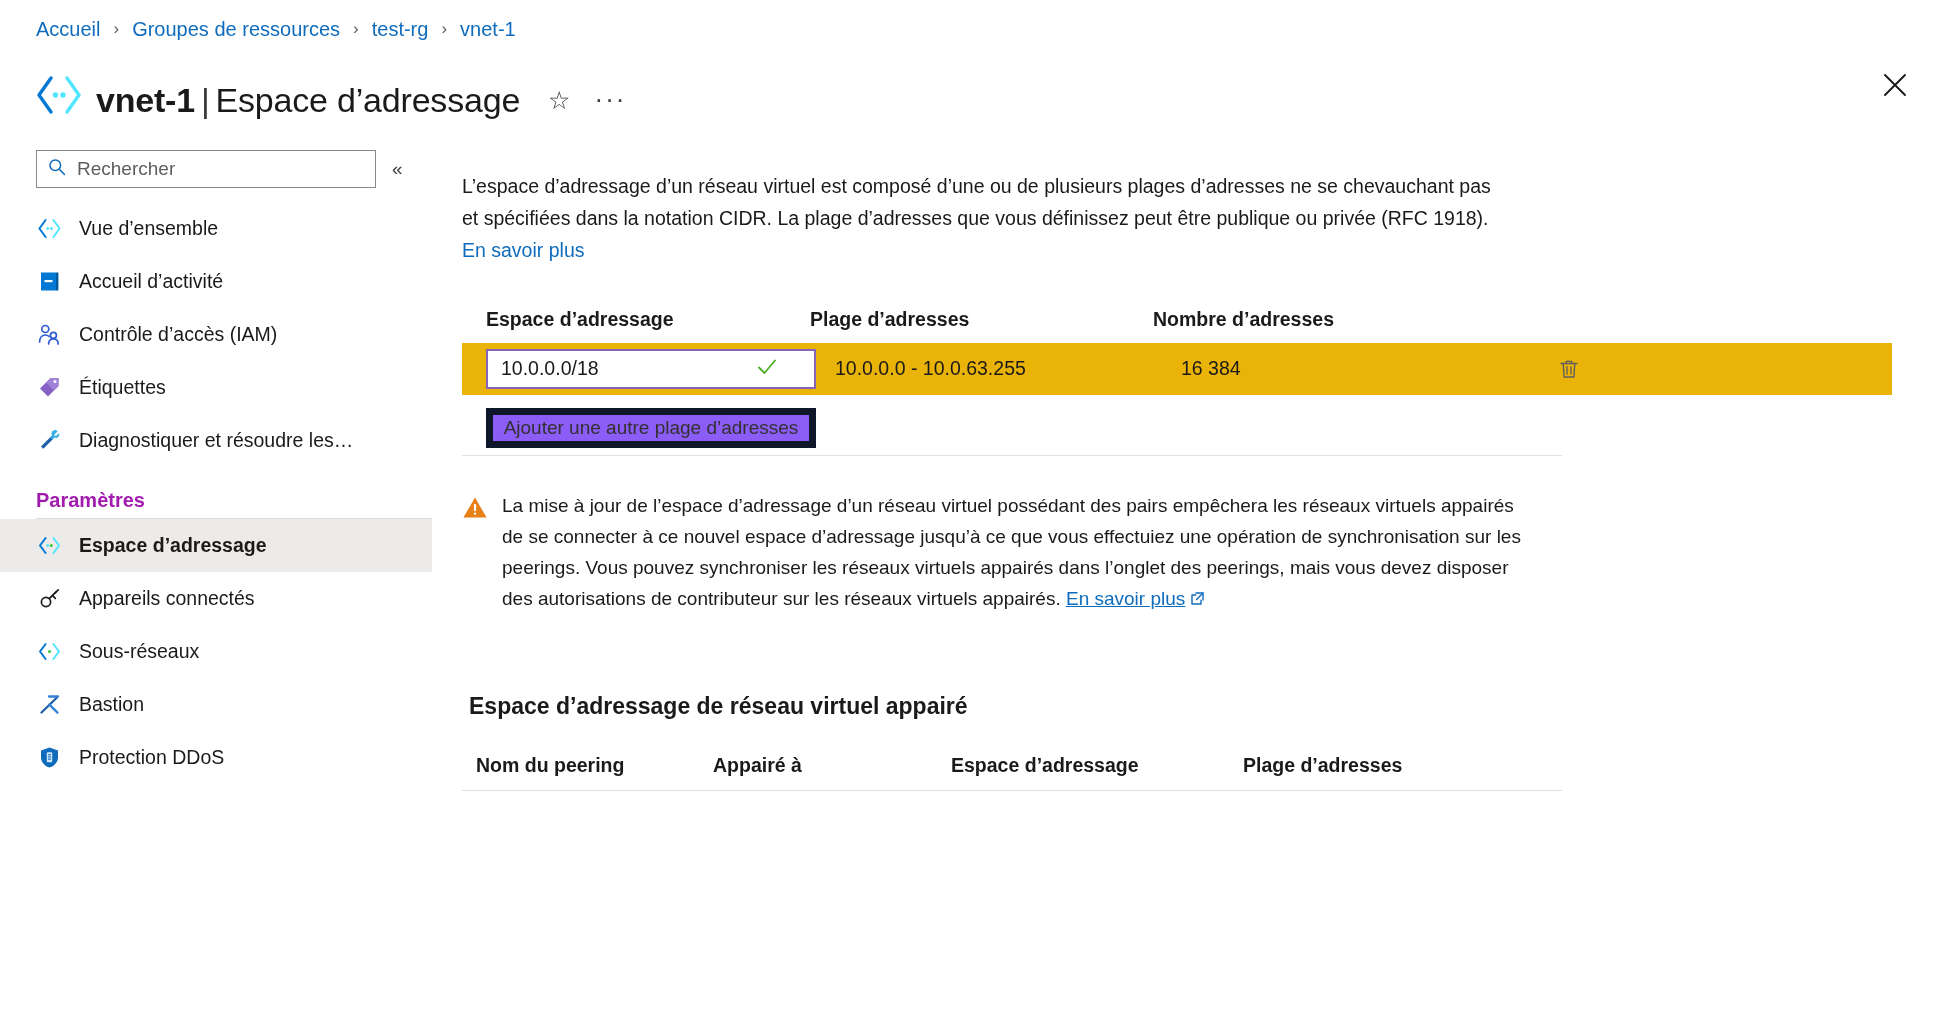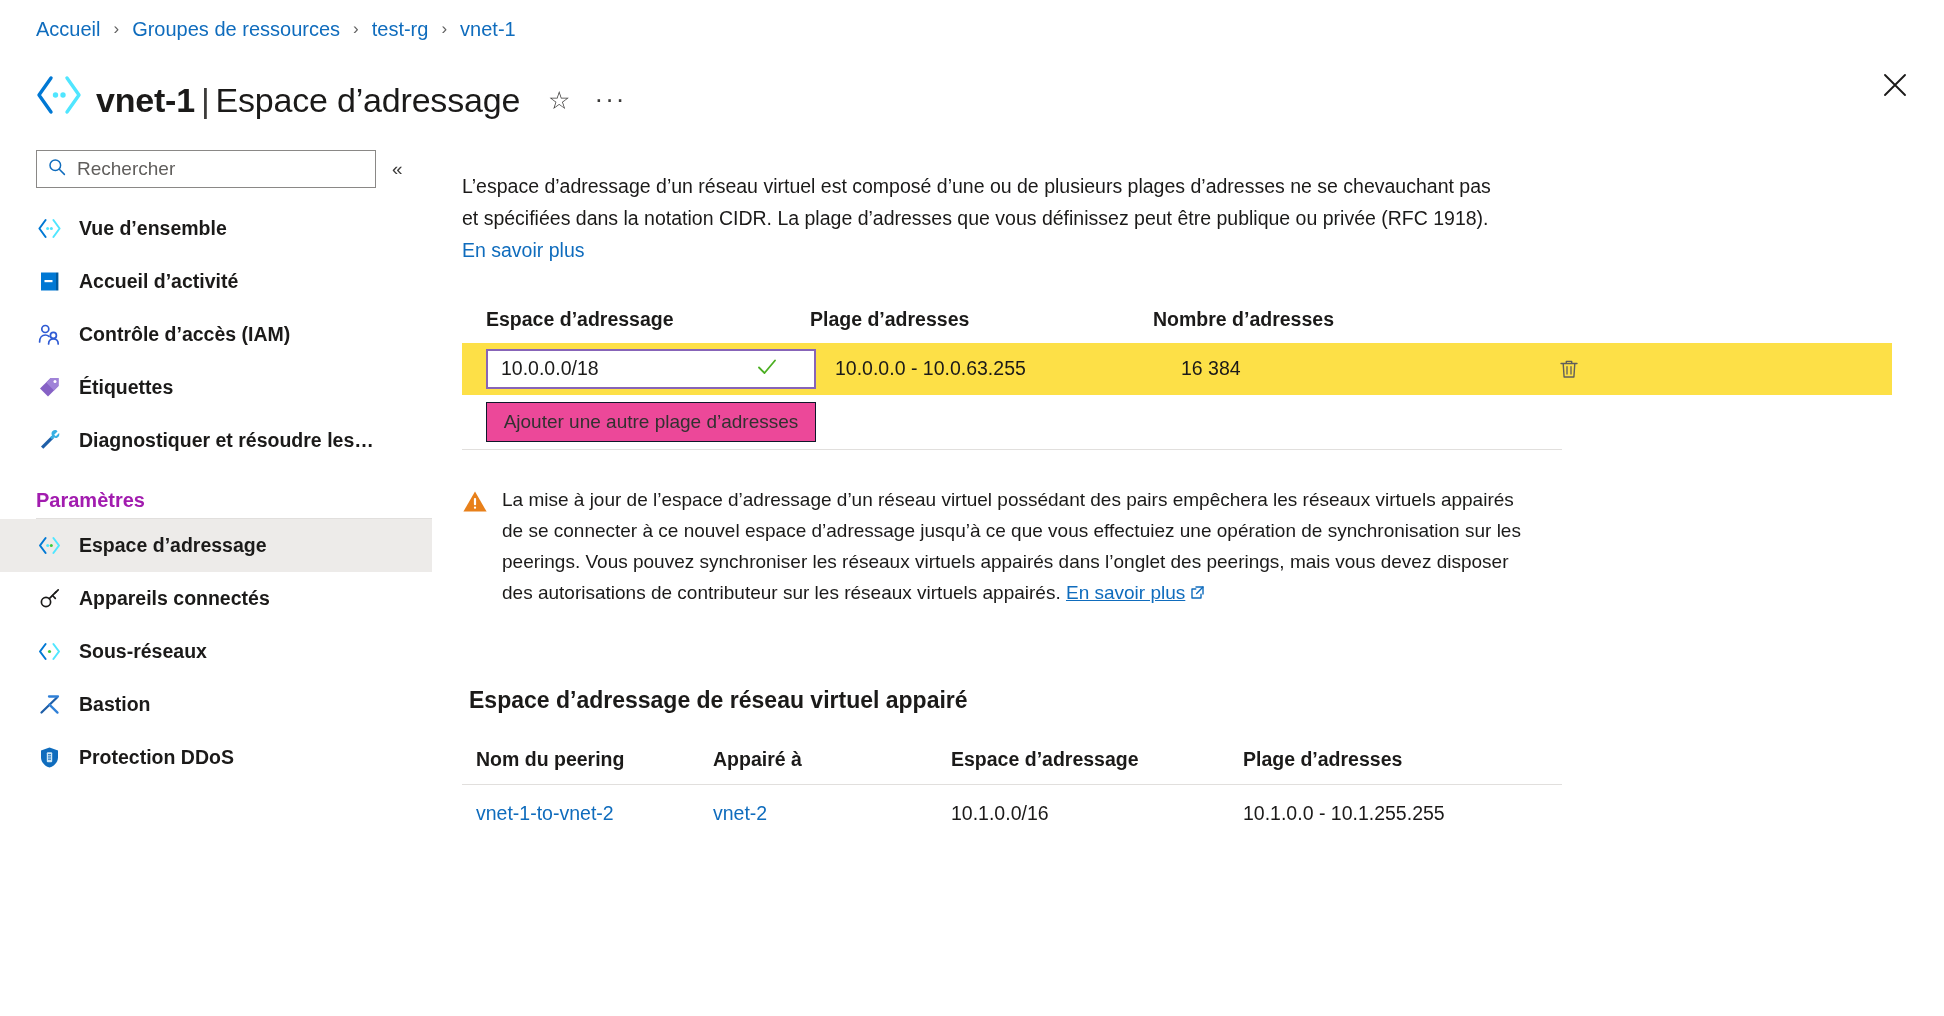--- a/index.html
+++ b/index.html
@@ -91,21 +91,20 @@
     cursor: pointer;
   }
   .nav-item.selected { background: #edebe9; }
   .nav-ico {
     width: 26px; height: 26px; flex: none;
     display: flex; align-items: center; justify-content: center;
   }
   .nav-label {
     margin-left: 17px; font-size: 19.5px; color: #1b1a19;
     white-space: nowrap;
-    font-weight: bold;
   }
   .nav-item.selected .nav-label { font-weight: 600; }
 
   .nav-group-title {
     padding-left: 36px; margin-top: 22px; margin-bottom: 6px;
     font-size: 20px; font-weight: 700; color: #a21caf;
   }
   .nav-group-rule {
     margin-left: 36px; margin-right: 0;
     border-top: 1px solid #e1dfdd;
@@ -129,21 +128,21 @@
     font-size: 19.5px; font-weight: 700; color: #1b1a19;
     padding-bottom: 12px;
   }
   .col-space { width: 348px; padding-left: 24px; }
   .col-range { width: 343px; }
   .col-count { width: 330px; }
   .col-del { width: 110px; }
 
   .addr-row {
     display: flex; align-items: center;
-    height: 52px; background: #fde047;
+    height: 52px; background: #eab308;
   }
   .addr-input-wrap {
     width: 330px; height: 40px; margin-left: 24px;
     border: 2px solid #8764b8; background: #ffffff;
     display: flex; align-items: center;
   }
   .addr-input {
     border: none; outline: none; background: transparent;
     font-family: "Liberation Sans", sans-serif;
     font-size: 19.5px; color: #1b1a19;
@@ -154,23 +153,23 @@
     font-size: 19.5px; color: #1b1a19;
   }
   .cell.range { width: 343px; padding-left: 19px; }
   .cell.count { width: 330px; padding-left: 22px; }
   .del-cell {
     width: 110px; display: flex; justify-content: flex-end;
     padding-right: 18px; cursor: pointer;
   }
 
   .add-range-btn {
-    margin-left: 24px; margin-top: 7px;
+    margin-left: 24px; margin-top: 13px;
     width: 330px; height: 40px;
-    border: 1px solid #0f172a; background: #ec4899;
+    border: 7px solid #0f172a; background: #8b5cf6;
     font-family: "Liberation Sans", sans-serif;
     font-size: 19px; color: #323130;
     cursor: pointer;
   }
   .table-bottom-rule {
     margin-left: 0; margin-top: 7px;
     border-top: 1px solid #e1dfdd; width: 1100px;
   }
 
   
@@ -442,22 +441,16 @@
 
     <h2 class="peer-title">Espace d’adressage de réseau virtuel appairé</h2>
 
     <section class="peer-table">
       <div class="peer-head">
         <div class="pc1">Nom du peering</div>
         <div class="pc2">Appairé à</div>
         <div class="pc3">Espace d’adressage</div>
         <div class="pc4">Plage d’adresses</div>
       </div>
-      <div class="peer-row">
-        <div class="pc1"><span class="peer-link">vnet-1-to-vnet-2</span></div>
-        <div class="pc2"><span class="peer-link">vnet-2</span></div>
-        <div class="pc3">10.1.0.0/16</div>
-        <div class="pc4">10.1.0.0 - 10.1.255.255</div>
-      </div>
     </section>
 
   </main>
 </div>
 
 </body></html>

